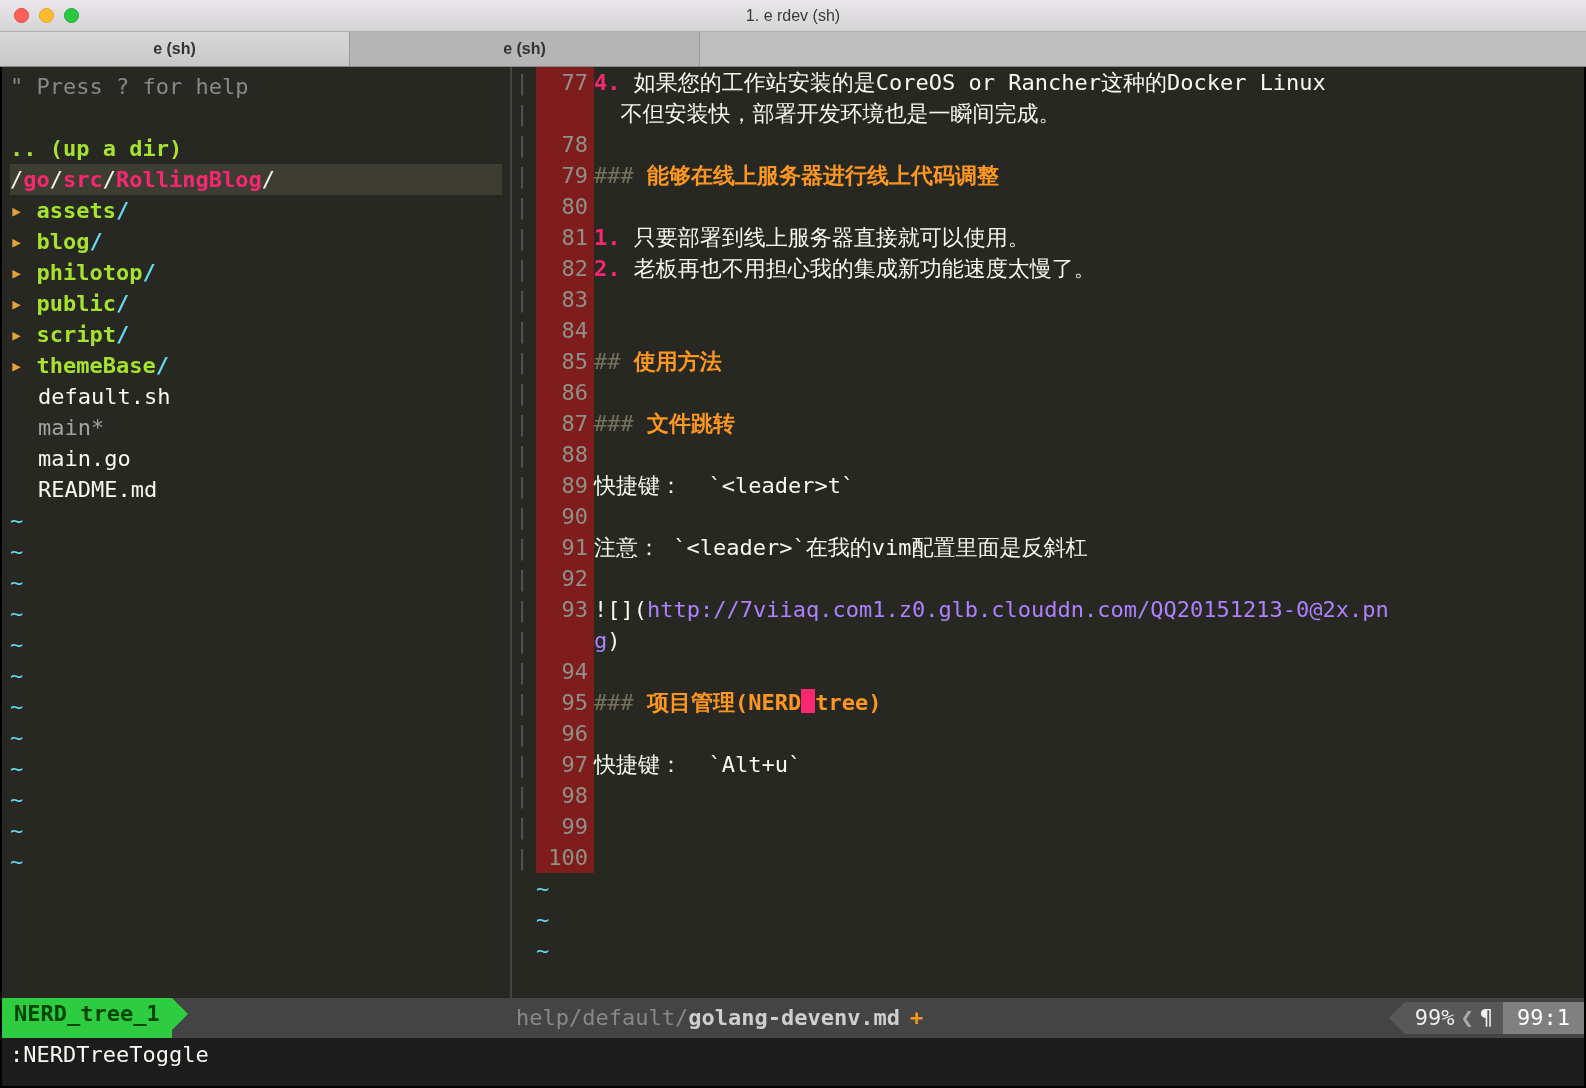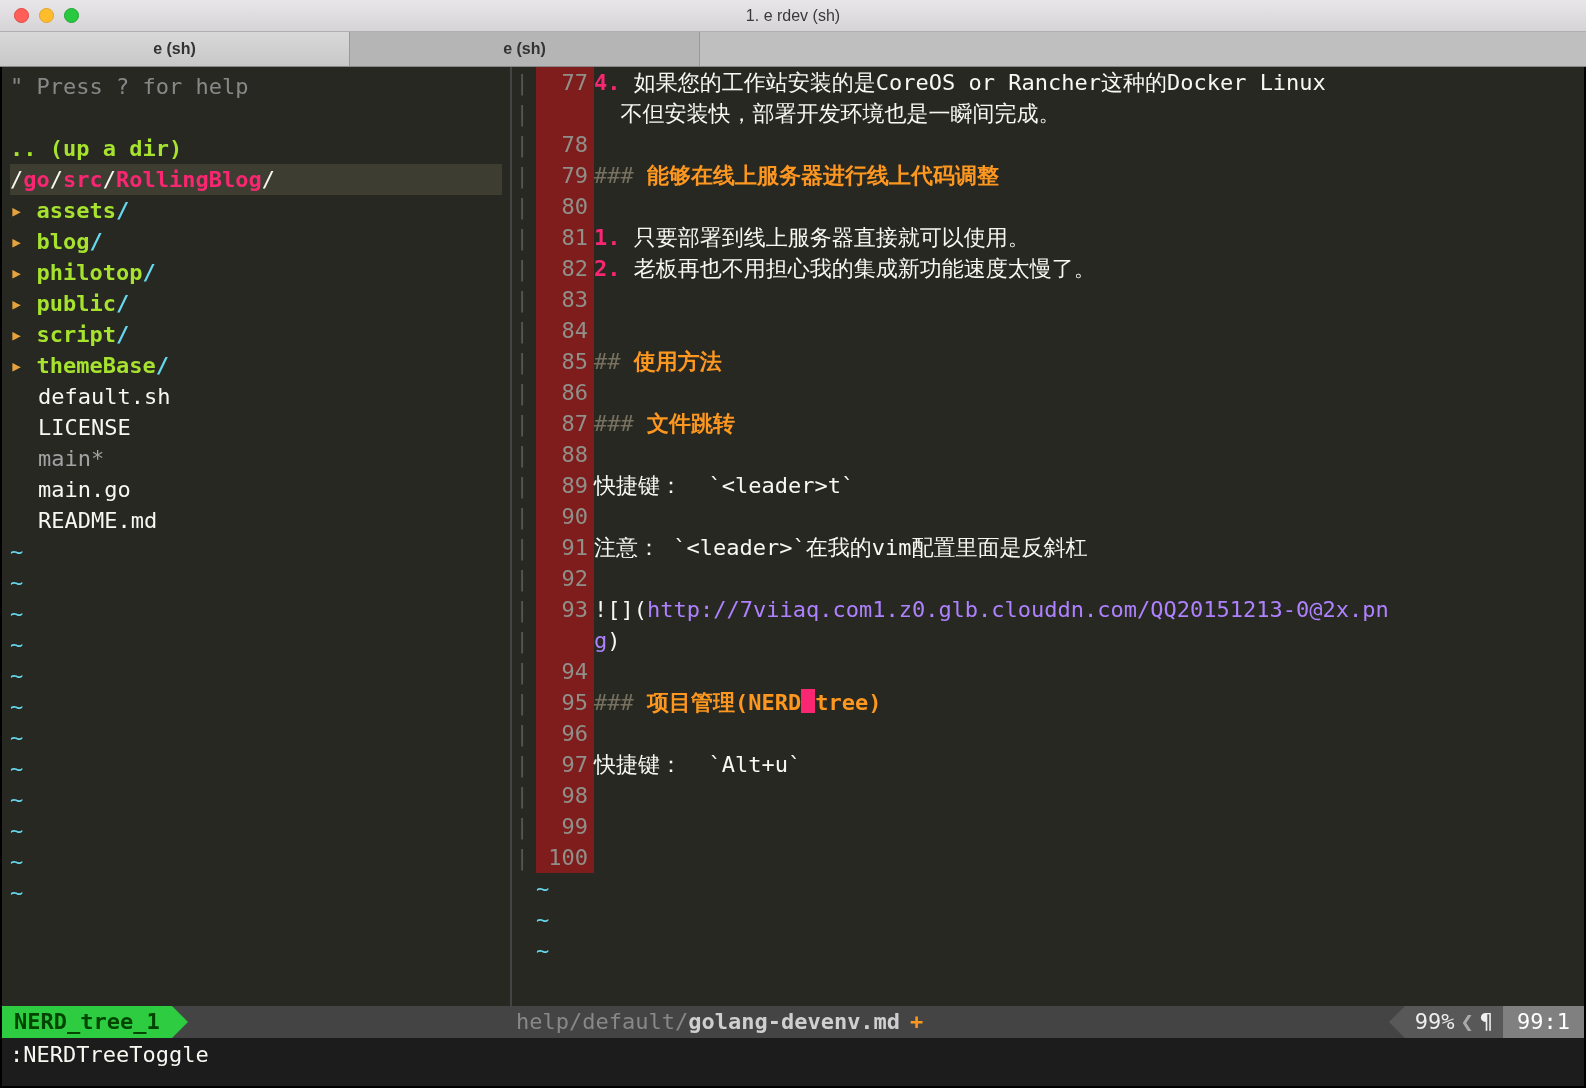--- a/index.html
+++ b/index.html
@@ -141,21 +141,21 @@
       width: 20px;
       color: #555;
       line-height: 31px;
       font-size: 22px;
       text-align: center;
       white-space: pre;
     }
     
     
     .statusbar {
-      height: 32px;
+      height: 40px;
       display: flex;
       font-size: 22px;
       line-height: 32px;
       border-left: 2px solid #000;
       border-right: 2px solid #000;
     }
     .status-left {
       width: 510px;
       display: flex;
     }
@@ -260,21 +260,20 @@
       <div id="nerd-dirs">
           <div class="dir"> <span class="arrow">▸</span> assets<span class="slash">/</span></div>
           <div class="dir"> <span class="arrow">▸</span> blog<span class="slash">/</span></div>
           <div class="dir"> <span class="arrow">▸</span> philotop<span class="slash">/</span></div>
           <div class="dir"> <span class="arrow">▸</span> public<span class="slash">/</span></div>
           <div class="dir"> <span class="arrow">▸</span> script<span class="slash">/</span></div>
           <div class="dir"> <span class="arrow">▸</span> themeBase<span class="slash">/</span></div>
         </div>
       <div id="nerd-files1">
           <div class="file">default.sh</div>
-          <div class="file">LICENSE</div>
         </div>
       <div class="modified">main*</div>
       <div id="nerd-files2">
           <div class="file">main.go</div>
           <div class="file">README.md</div>
         </div>
       <div class="tilde">~</div>
       <div class="tilde">~</div>
       <div class="tilde">~</div>
       <div class="tilde">~</div>

